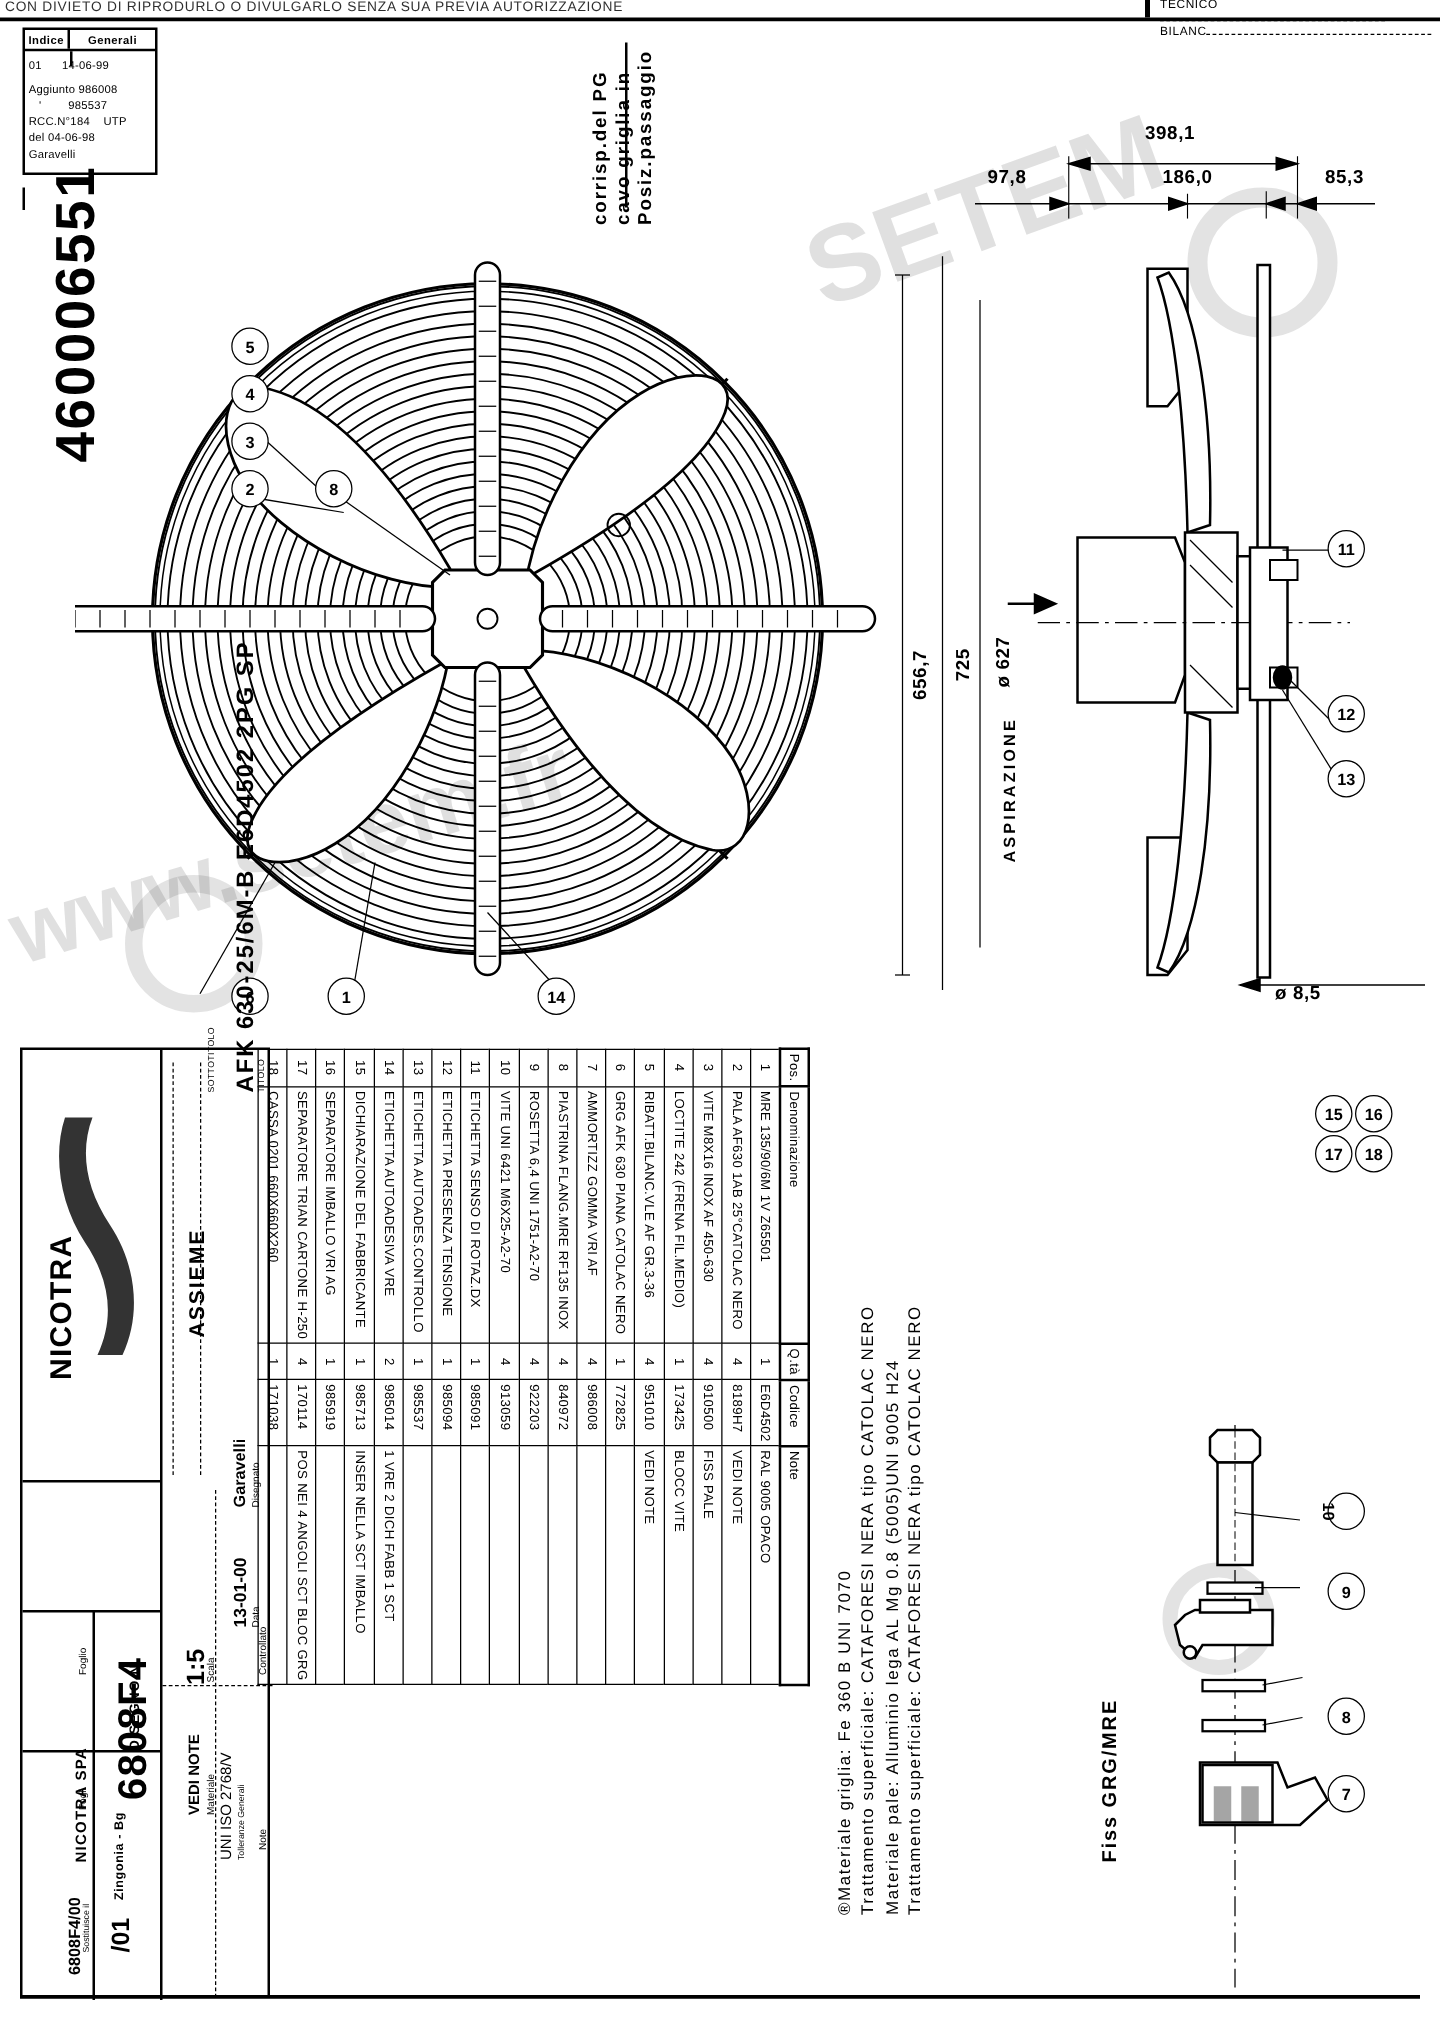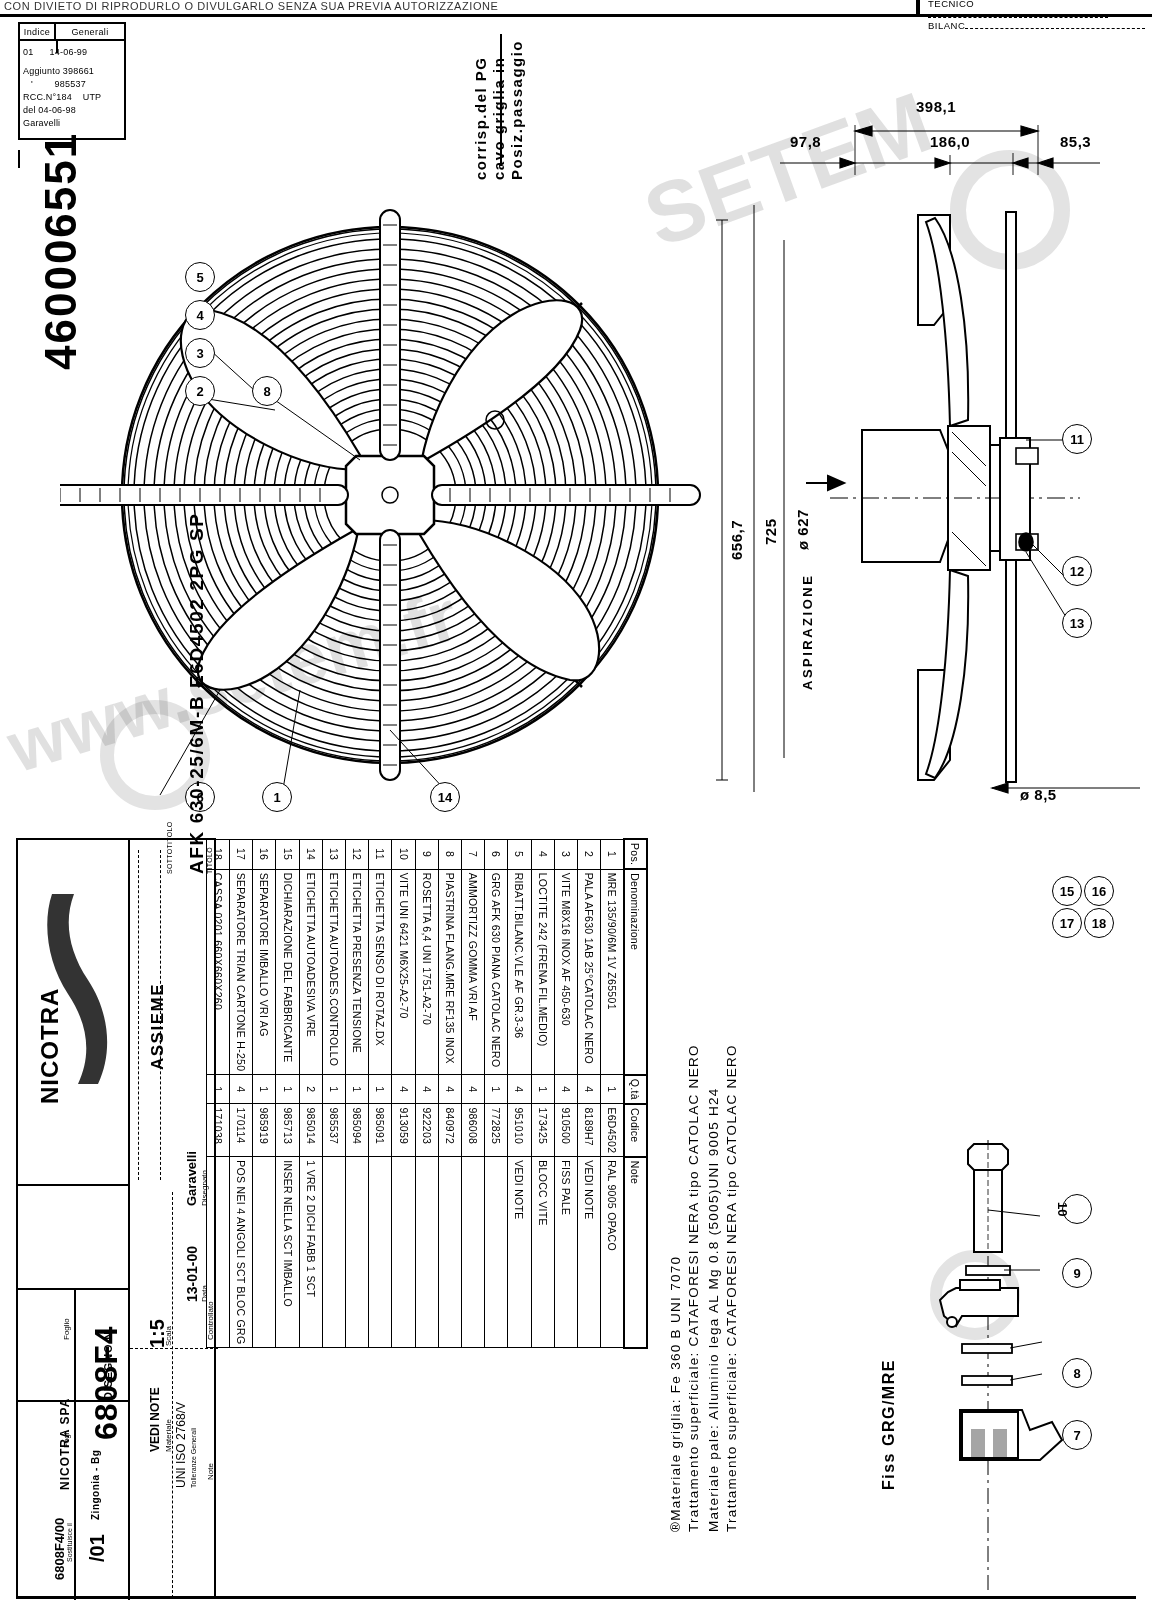--- a/index.html
+++ b/index.html
@@ -28,21 +28,21 @@
   .hdr-right {
     left:928px; top:-2px; font-size:9.5px; letter-spacing:.5px;
     font-family:"Liberation Sans", sans-serif;
   }
   .hdr-right .dashline { border-bottom:1px dashed #000; display:inline-block; width:180px; }
   .vbar-top { left:916px; top:0px; width:4px; height:14px; background:#000; }
 
   
   .rev { left:18px; top:22px; width:108px; border:2px solid #000; }
   .rev .rhead { display:flex; border-bottom:2px solid #000; height:17px; }
-  .rev .rhead span { font-size:9px; font-weight:normal; letter-spacing:.4px;
+  .rev .rhead span { font-size:9px; font-weight:bold; letter-spacing:.4px;
                      display:flex; align-items:center; justify-content:center; }
   .rev .rhead .c1 { width:36px; border-right:2px solid #000; }
   .rev .rhead .c2 { flex:1; }
   .rev .rbody { padding:5px 3px 8px 3px; min-height:92px; }
   .rev .rrow { font-size:9px; line-height:13px; white-space:pre; letter-spacing:.2px; }
   .rev .divider { position:absolute; left:36px; top:17px; width:2px; height:12px; background:#000; }
 
   
   .posiz { left:470px; top:30px; }
   .posiz .l { position:absolute; font-size:15px; font-weight:bold; letter-spacing:1.5px; }
@@ -139,21 +139,21 @@
 
   <div class="abs rev">
     <div class="rhead">
       <span class="c1">Indice</span>
       <span class="c2">Generali</span>
     </div>
     <div class="divider"></div>
     <div class="rbody">
       <div class="rrow">01      14-06-99</div>
       <div class="rrow" style="height:6px"></div>
-      <div class="rrow">Aggiunto 398661</div>
+      <div class="rrow">Aggiunto 986008</div>
       <div class="rrow">   '        985537</div>
       <div class="rrow">RCC.N°184    UTP</div>
       <div class="rrow">del 04-06-98</div>
       <div class="rrow">Garavelli</div>
     </div>
   </div>
 
   <div class="ln" style="left:18px; top:150px; width:2px; height:18px;"></div>
 
   <div class="abs posiz">

